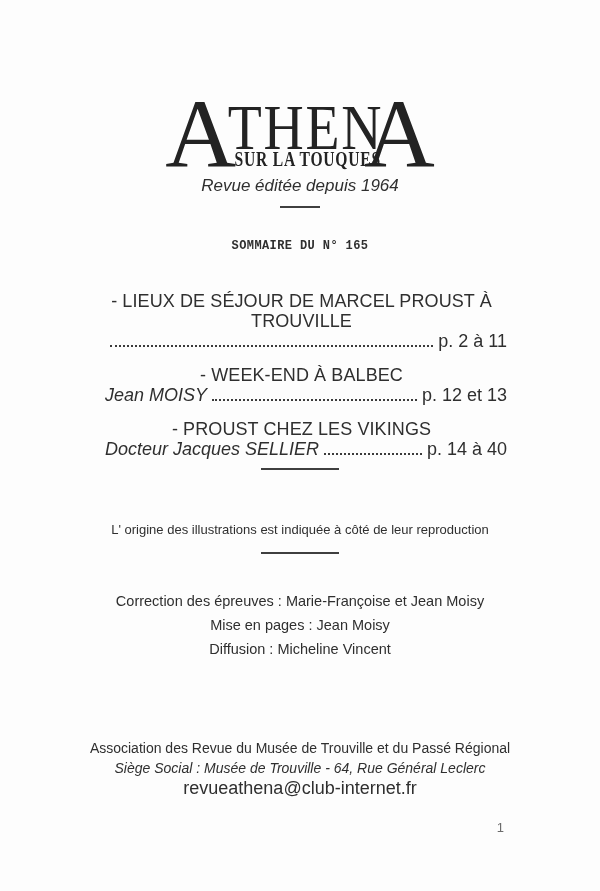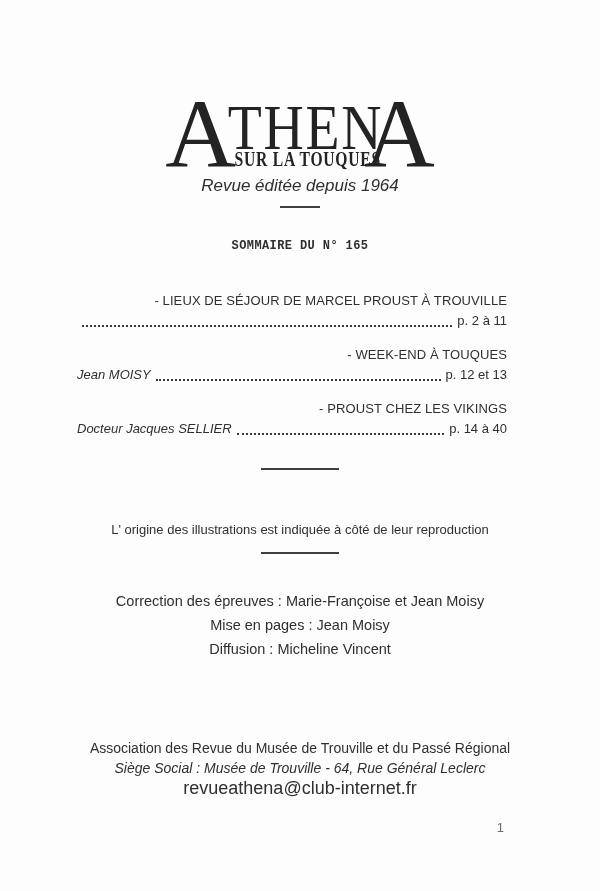--- a/index.html
+++ b/index.html
@@ -23,21 +23,21 @@
 
   .rule{position:absolute;left:50%;transform:translateX(-50%);
         border-top:2px solid #3f3f3f;height:0;}
   .rule1{top:206px;width:40px;}
   .rule2{top:468px;width:78px;}
   .rule3{top:552px;width:78px;}
 
   .sommaire-heading{top:239px;font-size:12px;font-weight:bold;letter-spacing:0.4px;font-family:Liberation Mono, monospace;}
 
   
-  .toc{position:absolute;top:291px;left:68px;right:93px;text-align:right;font-size:13px;}
+  .toc{position:absolute;top:291px;left:96px;right:93px;text-align:center;font-size:18px;}
   .toc-entry{margin-bottom:14px;}
   .toc-title{line-height:20px;letter-spacing:0.1px;}
   .toc-byline{display:flex;align-items:flex-end;padding-left:9px;line-height:20px;}
   .toc-author{font-style:italic;white-space:nowrap;}
   .leader{flex:1 1 auto;min-width:20px;border-bottom:2px dotted #3b3b3b;margin:0 5px 4px 5px;}
   .toc-pages{white-space:nowrap;}
 
   .note{top:502px;font-size:13px;white-space:nowrap;margin-top:20px;}
 
   .credits{top:589px;font-size:14.5px;line-height:24px;}
@@ -70,21 +70,21 @@
 
     <div class="toc-entry">
       <div class="toc-title">- LIEUX DE SÉJOUR DE MARCEL PROUST À TROUVILLE</div>
       <div class="toc-byline">
         <span class="leader"></span>
         <span class="toc-pages">p. 2 à 11</span>
       </div>
     </div>
 
     <div class="toc-entry">
-      <div class="toc-title">- WEEK-END À TOUQUES</div>
+      <div class="toc-title">- WEEK-END À BALBEC</div>
       <div class="toc-byline">
         <span class="toc-author">Jean MOISY</span>
         <span class="leader"></span>
         <span class="toc-pages">p. 12 et 13</span>
       </div>
     </div>
 
     <div class="toc-entry">
       <div class="toc-title">- PROUST CHEZ LES VIKINGS</div>
       <div class="toc-byline">

